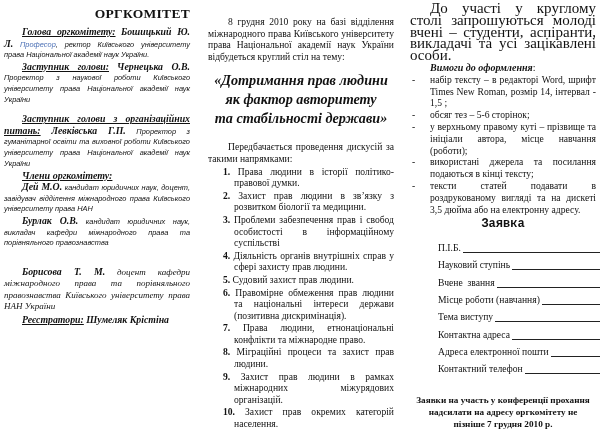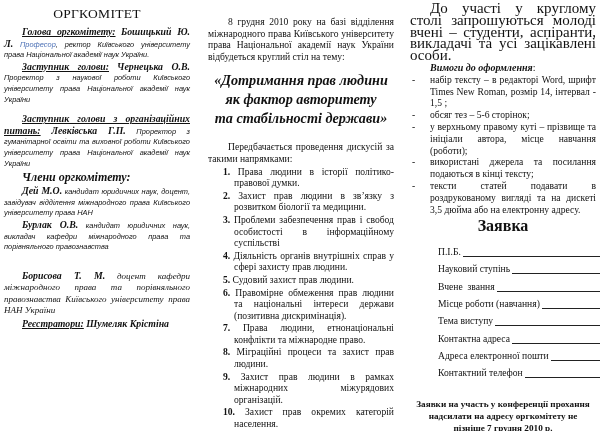--- a/index.html
+++ b/index.html
@@ -4,49 +4,49 @@
   <style>
     * { box-sizing: border-box; margin: 0; padding: 0; }
     html, body { width: 600px; height: 431px; background: #ffffff; overflow: hidden; }
     body { position: relative; color: #111; font-family: "Liberation Serif", serif; }
     .col { position: absolute; top: 0; height: 431px; }
     #col1 { left: 4px; width: 186px; padding-top: 4px; }
     #col2 { left: 208px; width: 186px; padding-top: 16px; }
     #col3 { left: 410px; width: 186px; padding-top: 3px; }
 
     
-    .org-title { text-align: center; font-weight: normal; font-size: 13.5px; letter-spacing: 0.3px; margin: 2px 0 5px 0; }
+    .org-title { text-align: right; font-weight: bold; font-size: 13.5px; letter-spacing: 0.3px; margin: 2px 0 5px 0; }
     .c1-par { font-size: 8.3px; line-height: 10.6px; text-align: justify; margin-bottom: 1px; }
     .c1-par.gap { margin-top: 9px; }
     .role { font-weight: bold; font-style: italic; text-decoration: underline; font-size: 9.8px; }
     .name { font-weight: bold; font-style: italic; font-size: 9.8px; }
     .desc { font-family: "Liberation Sans", sans-serif; font-style: italic; font-size: 7.4px; }
     .desc-serif { font-style: italic; font-size: 9px; font-family: "Liberation Serif", serif; }
     .prof { color: #4a6fb5; font-family: "Liberation Sans", sans-serif; font-style: italic; font-size: 7.4px; }
     .indent { text-indent: 18px; }
-    .members-head { font-weight: bold; font-style: italic; font-size: 12px; text-indent: 18px; margin: 1px 0; }
+    .members-head { font-weight: bold; font-style: italic; text-decoration: underline; font-size: 10px; text-indent: 18px; margin: 1px 0; }
     .reg { font-size: 9.8px; text-indent: 18px; margin-top: 1px; }
     .reg .role, .reg .name { font-size: 9.8px; }
 
     
     .intro { font-size: 9.6px; line-height: 11.6px; text-align: justify; text-indent: 20px; }
     .theme { font-size: 14.2px; font-style: italic; font-weight: bold; text-align: center; line-height: 19px; margin: 9px 0 13px 0; font-family: "Liberation Serif", serif; }
     .disc { font-size: 9.6px; line-height: 11.6px; text-align: justify; text-indent: 20px; margin-bottom: 1px; }
     ol.topics { list-style: none; }
     ol.topics li { font-size: 9.6px; line-height: 11.6px; padding-left: 26px; text-indent: -11px; text-align: justify; margin-bottom: 1px; }
     ol.topics li .num { font-weight: bold; }
 
     
     .invite { font-size: 15px; line-height: 11.8px; text-align: justify; text-indent: 20px; }
     .req-head { font-size: 10px; font-weight: bold; font-style: italic; text-indent: 20px; line-height: 11.8px; }
     .req-head .colon { font-weight: normal; font-style: normal; }
     ul.reqs { list-style: none; }
     ul.reqs li { font-size: 9.6px; line-height: 11.8px; position: relative; padding-left: 20px; text-align: justify; }
     ul.reqs li .dash { position: absolute; left: 2px; top: 0; }
-    .zayavka-title { text-align: center; font-family: Liberation Serif, serif; font-weight: bold; font-size: 16px; margin: 2px 0 4px 0; }
+    .zayavka-title { text-align: center; font-family: Liberation Mono, monospace; font-weight: bold; font-size: 12px; margin: 2px 0 4px 0; }
     .field { font-size: 9.6px; display: flex; align-items: flex-end; margin-left: 28px; width: 166px; height: 17.4px; }
     .field .lbl { white-space: nowrap; }
     .field .line { flex: 1; border-bottom: 1px solid #222; margin-left: 2px; height: 9px; }
     .deadline { font-size: 9.2px; font-weight: bold; text-align: center; line-height: 11.8px; margin-top: 21px; padding: 0 4px; }
   </style>
 </head>
 <body>
 
 <div class="col" id="col1">
   <div class="org-title">ОРГКОМІТЕТ</div>

